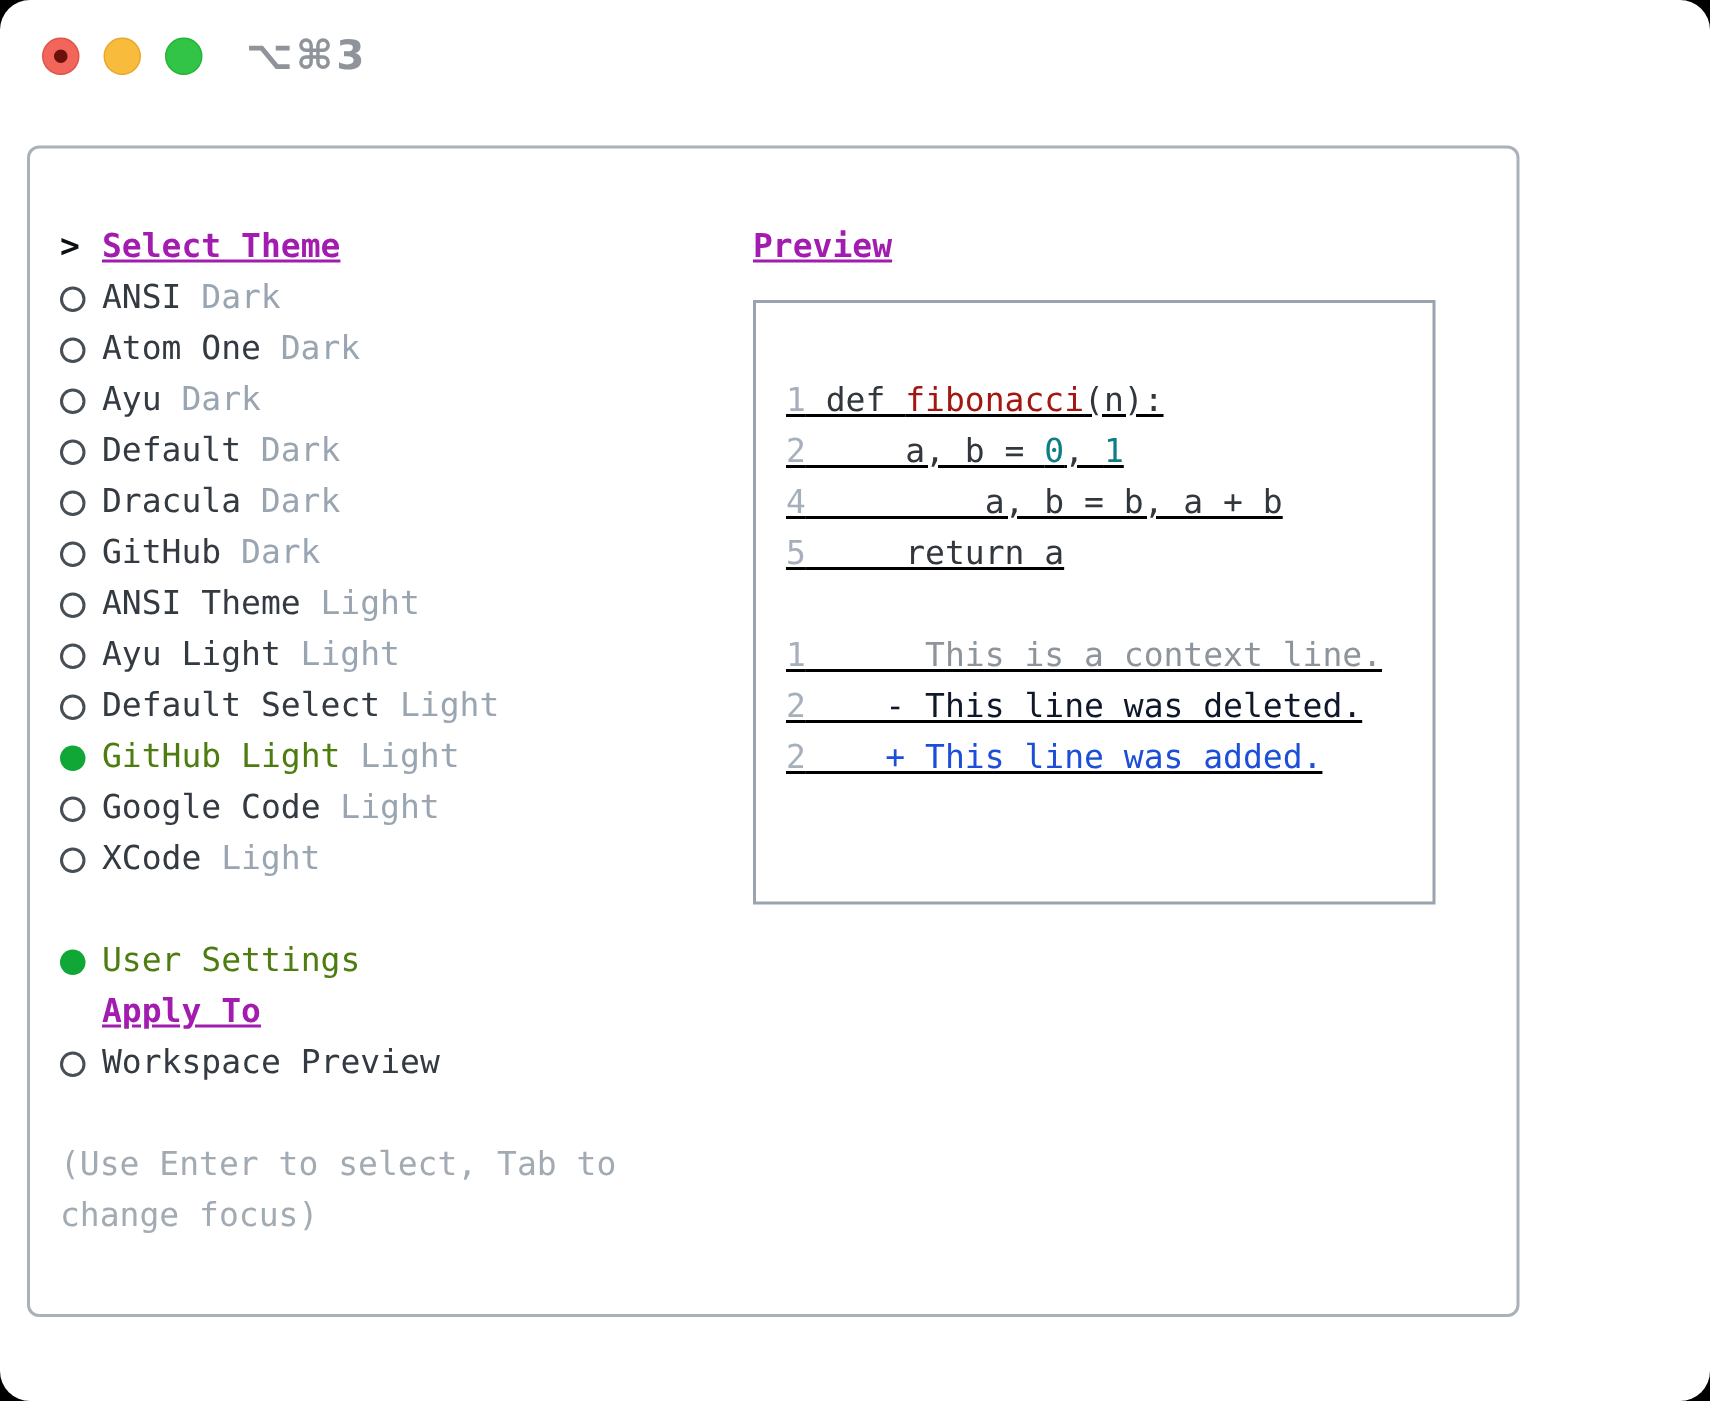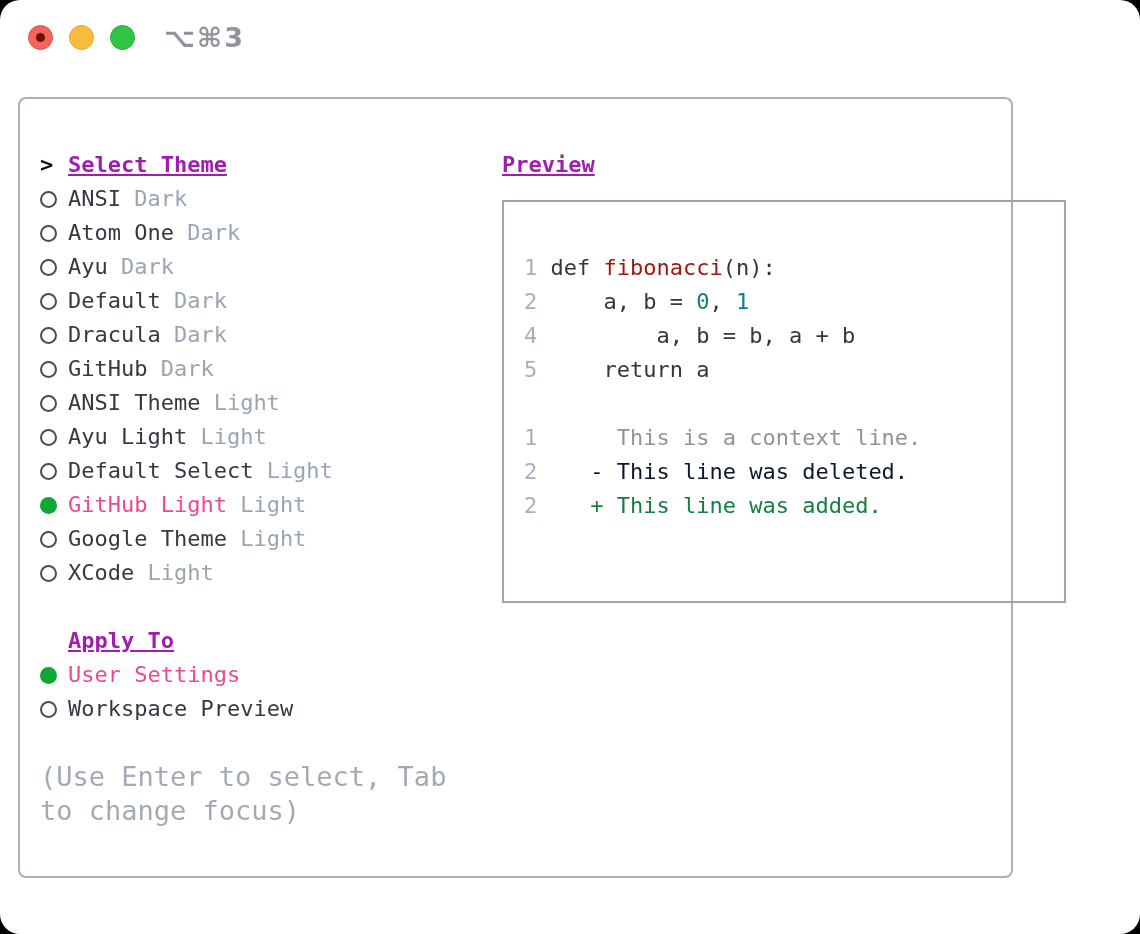--- a/index.html
+++ b/index.html
@@ -33,40 +33,40 @@
   .left-col{width:462px;flex:0 0 462px;}
   .right-col{flex:1;}
   .row{height:34px;display:flex;align-items:center;font-size:22px;line-height:34px;}
   .bullet-cell{width:28px;flex:0 0 28px;display:flex;align-items:center;}
   .ring{width:13px;height:13px;border:2px solid #474e55;border-radius:50%;box-sizing:content-box;}
   .dot{width:17px;height:17px;border-radius:50%;background:#10a737;}
   .prompt{font-weight:700;color:#0b0e12;font-size:22px;}
   .header-text{font-weight:700;color:#a21caf;text-decoration:underline;}
   .item-name{color:#343a42;white-space:pre;}
   .item-suffix{color:#9aa5b2;margin-left:13.2px;white-space:pre;text-align:center;}
-  .theme-item.selected .item-name{color:#ec4899;}
+  .theme-item.selected .item-name{color:#4d7c0f;}
   .apply-section{margin-top:34px;}
   .hint{
-    margin-top:34px;width:430px;color:#a2abb4;font-size:27px;line-height:34px;
+    margin-top:34px;width:430px;color:#a2abb4;font-size:22px;line-height:34px;
   }
   
   .preview-box{
-    margin-top:18px;width:564px;height:403px;border:2px solid #9aa4af;
-    box-sizing:border-box;padding:49px 0 0 20px;overflow:hidden;
+    margin-top:18px;width:455px;height:403px;border:2px solid #9aa4af;
+    box-sizing:border-box;padding:49px 0 0 20px;overflow:hidden;text-decoration:underline;
   }
   .code-line{height:34px;line-height:34px;font-size:22px;white-space:pre;}
   .blank-line{height:34px;}
   .lineno{color:#a6b0bc;}
   .tk-code{color:#31373d;}
   .tk-func{color:#a31712;}
   .tk-num{color:#0d7d86;}
   .tk-builtin{color:#2f9bc8;}
   .tk-ctx{color:#8d949b;}
   .tk-del{color:#0f172a;}
-  .tk-add{color:#15803d;}
+  .tk-add{color:#1d4ed8;}
 </style>
 </head>
 <body>
 
 <div class="screen">
 
   <div class="titlebar">
     <div class="lights">
       <span class="light red"></span>
       <span class="light yellow"></span>
@@ -154,41 +154,41 @@
           <span class="bullet-cell">
               <span class="dot"></span>
             </span>
           <span class="item-name">GitHub Light</span>
             <span class="item-suffix">Light</span>
         </div>
         <div class="row theme-item">
           <span class="bullet-cell">
               <span class="ring"></span>
             </span>
-          <span class="item-name">Google Theme</span>
+          <span class="item-name">Google Code</span>
             <span class="item-suffix">Light</span>
         </div>
         <div class="row theme-item">
           <span class="bullet-cell">
               <span class="ring"></span>
             </span>
           <span class="item-name">XCode</span>
             <span class="item-suffix">Light</span>
         </div>
 
         <div class="apply-section">
-          <div class="row">
-            <span class="bullet-cell"></span>
-            <span class="header-text">Apply To</span>
-          </div>
           <div class="row theme-item selected">
             <span class="bullet-cell">
                 <span class="dot"></span>
               </span>
             <span class="item-name">User Settings</span>
+          </div>
+          <div class="row">
+            <span class="bullet-cell"></span>
+            <span class="header-text">Apply To</span>
           </div>
           <div class="row theme-item">
             <span class="bullet-cell">
                 <span class="ring"></span>
               </span>
             <span class="item-name">Workspace Preview</span>
           </div>
         </div>
 
         <div class="hint">(Use Enter to select, Tab to change focus)</div>

